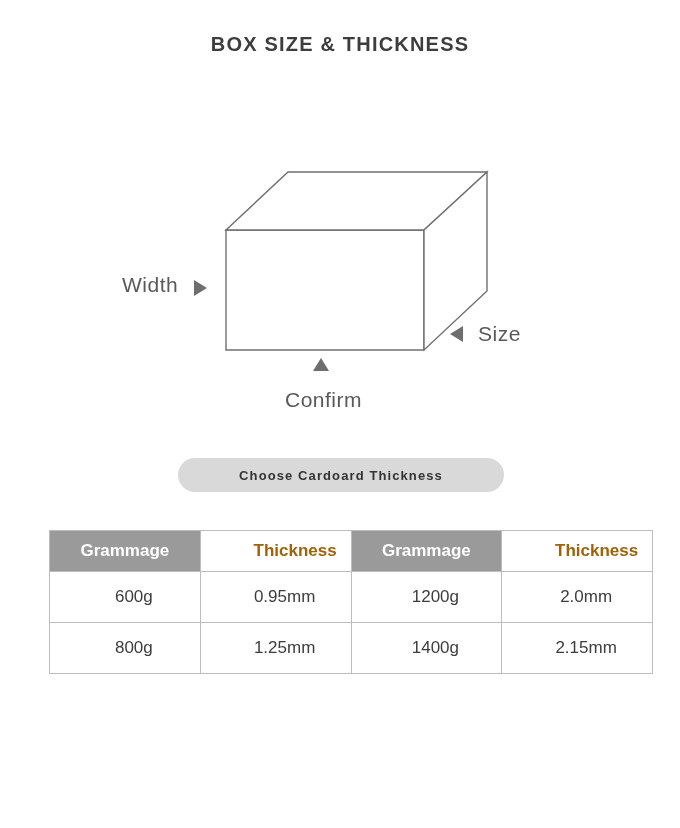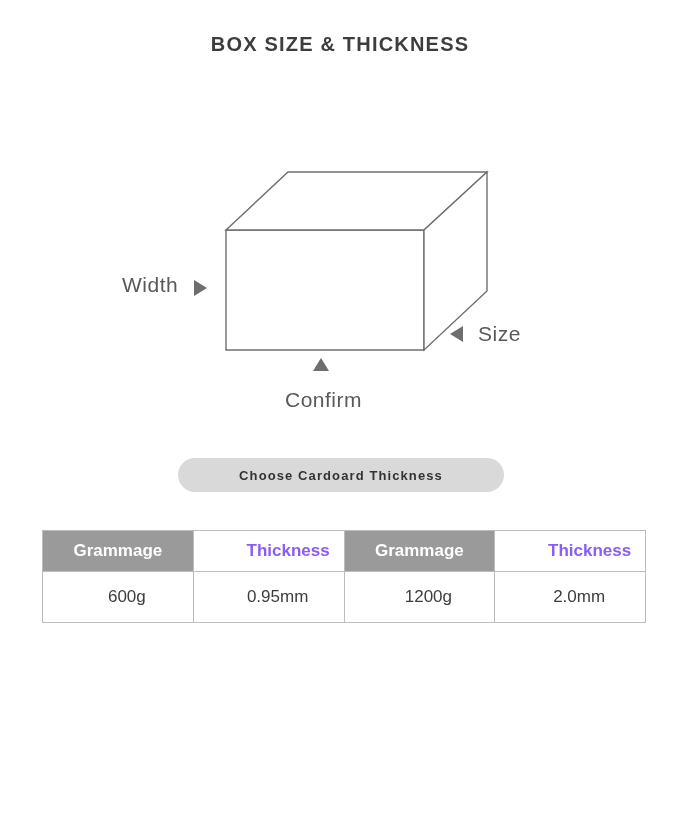--- a/index.html
+++ b/index.html
@@ -108,21 +108,21 @@
   .tri-length {
     top: 358px;
     left: 313px;
     border-left: 8px solid transparent;
     border-right: 8px solid transparent;
     border-bottom: 13px solid #6e6e6e;
   }
   .table-wrap {
     position: absolute;
     top: 530px;
-    left: 42px;
+    left: 49px;
     width: 540px;
   }
   table.spec {
     border-collapse: collapse;
     width: 604px;
     table-layout: fixed;
   }
   table.spec th, table.spec td {
     border: 1px solid #bdbdbd;
     text-align: center;
@@ -132,21 +132,21 @@
   table.spec th {
     height: 38px;
     font-weight: bold;
   }
   table.spec th.grey {
     background: #9a9a9a;
     color: #ffffff;
   }
   table.spec th.light {
     background: #ffffff;
-    color: #8b5cf6;
+    color: #a16207;
     padding-left: 40px;
   }
   table.spec td {
     height: 48px;
     background: #ffffff;
     padding-left: 19px;
   }
 </style>
 </head>
 <body>
@@ -188,17 +188,23 @@
           <th class="light">Thickness</th>
         </tr>
       </thead>
       <tbody>
         <tr>
           <td>600g</td>
           <td>0.95mm</td>
           <td>1200g</td>
           <td>2.0mm</td>
         </tr>
+        <tr>
+          <td>800g</td>
+          <td>1.25mm</td>
+          <td>1400g</td>
+          <td>2.15mm</td>
+        </tr>
       </tbody>
     </table>
   </div>
 
 </div>
 
 </body></html>

